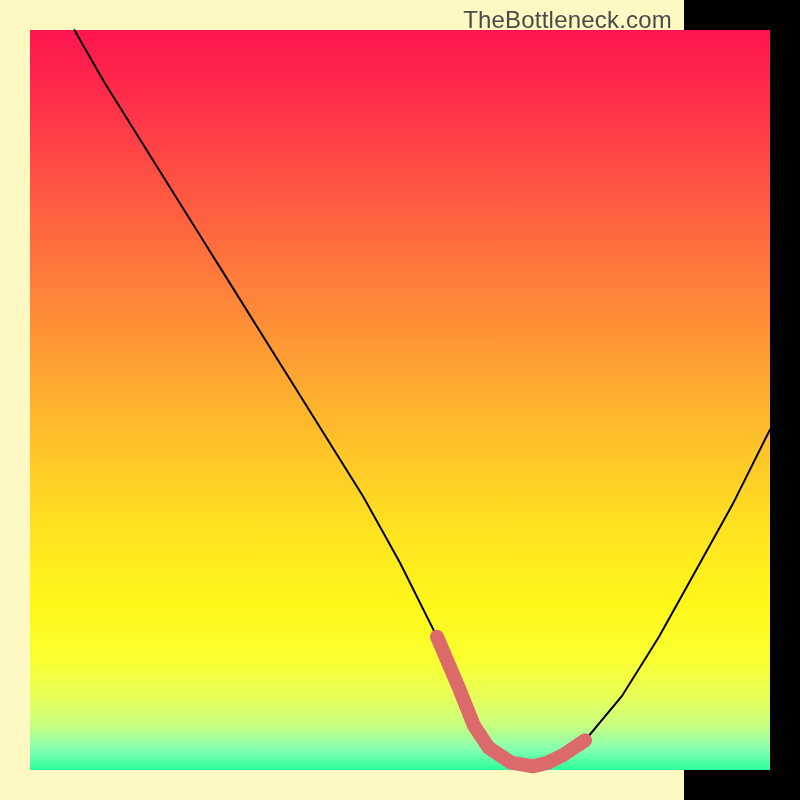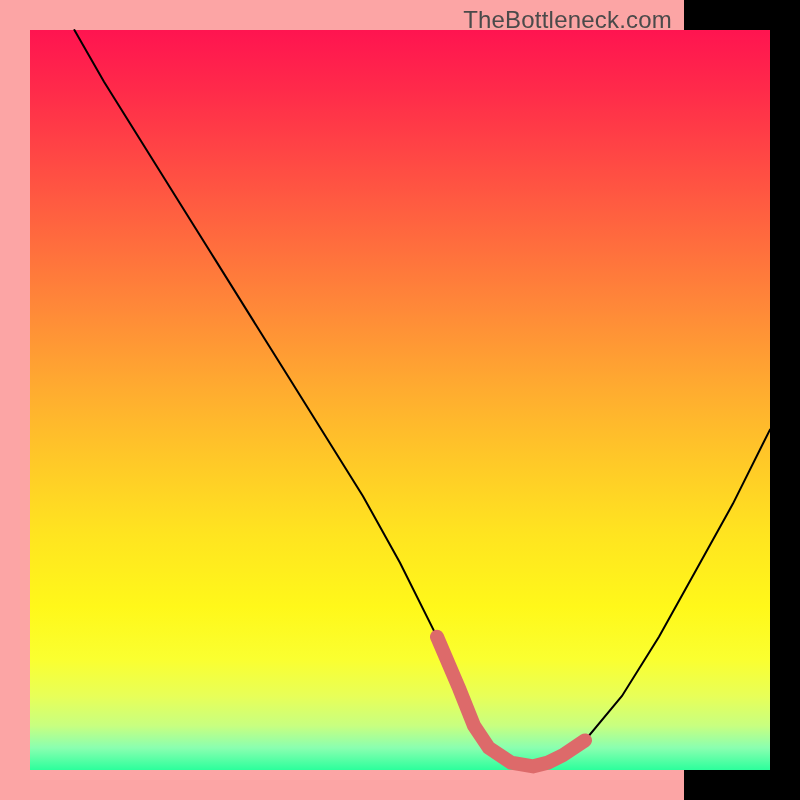--- a/index.html
+++ b/index.html
@@ -10,21 +10,21 @@
     background: #000;
     overflow: hidden;
     font-family: Arial, Helvetica, sans-serif;
   }
   .frame {
     position: absolute;
     left: 0;
     top: 0;
     width: 684px;
     height: 800px;
-    background: #fca5a5;
+    background: #fef9c3;
   }
   .plot-area {
     position: absolute;
     left: 30px;
     top: 30px;
     width: 740px;
     height: 740px;
     background: linear-gradient(to bottom,
       #ff1450 0%,
       #ff2a4a 8%,

